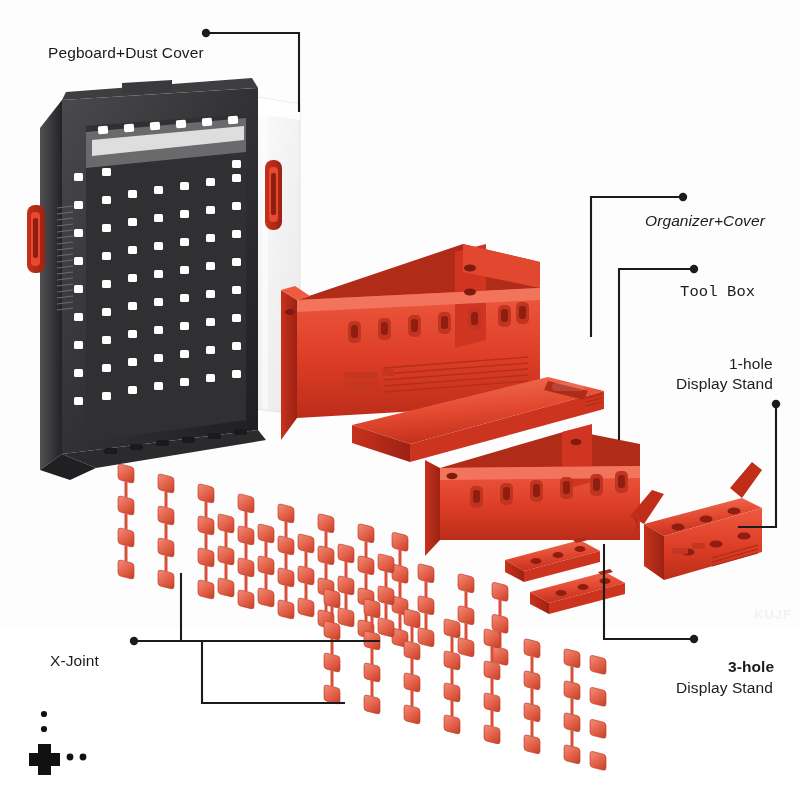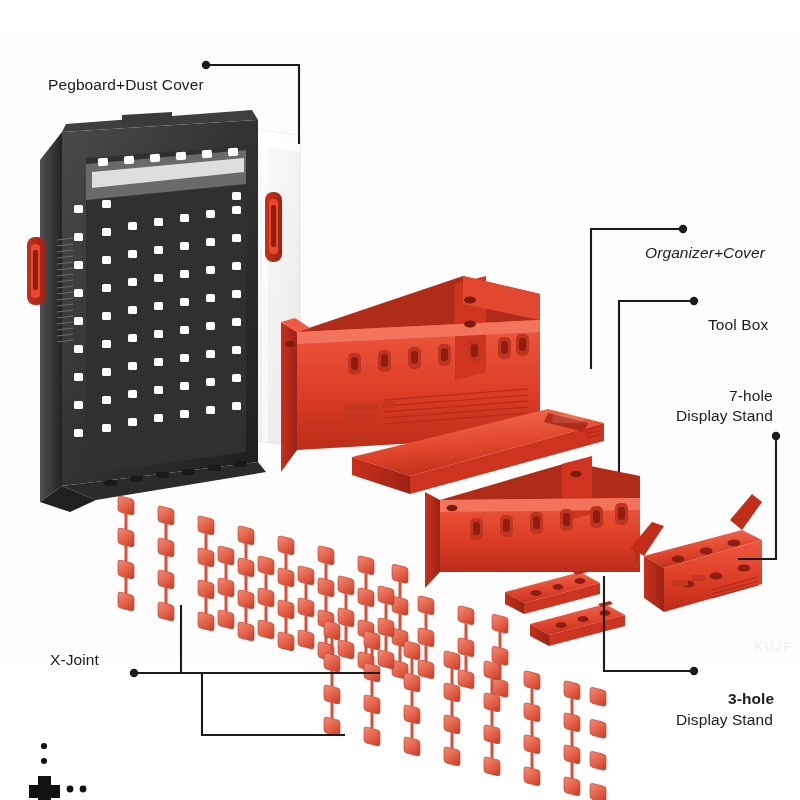--- a/index.html
+++ b/index.html
@@ -8,21 +8,20 @@
     width:800px;height:800px;
     font-family:"Liberation Sans", sans-serif;
     background:#ffffff;
     overflow:hidden;
     position:relative;
   }
   #stage{
     position:relative;
     width:800px;height:628px;
     background:#fdfdfd;
-    margin-top:32px;
   }
   .layer{position:absolute;top:0;left:0;width:800px;height:800px;}
   .lbl{
     position:absolute;
     color:#1b1b1b;
     font-size:15.5px;
     font-weight:400;
     letter-spacing:.1px;
     white-space:pre;
     line-height:19px;
@@ -632,25 +631,25 @@
       <path d="M38,744 h13 v9 h9 v13 h-9 v9 h-13 v-9 h-9 v-13 h9 z"></path>
       <circle cx="70" cy="757" r="3.4"></circle>
       <circle cx="83" cy="757" r="3.4"></circle>
     </g>
   </svg>
 
   <div class="lbl" style="left:48px;  top:43px;">Pegboard+Dust Cover</div>
 
   <div class="lbl" style="left:645px; top:211px;font-style:italic;">Organizer+Cover</div>
 
-  <div class="lbl" style="left:708px; top:283px;">Tool Box</div>
-
-  <div class="lbl multi" style="left:729px; top:354px;">7-hole</div>
+  <div class="lbl" style="left:680px; top:283px;font-family:Liberation Mono, monospace;">Tool Box</div>
+
+  <div class="lbl multi" style="left:729px; top:354px;">1-hole</div>
   <div class="lbl multi" style="left:676px; top:374px;">Display Stand</div>
 
   <div class="lbl multi" style="left:728px; top:657px;font-weight:bold;">3-hole</div>
   <div class="lbl multi" style="left:676px; top:678px;">Display Stand</div>
 
-  <div class="lbl" style="left:50px;  top:618px;">X-Joint</div>
+  <div class="lbl" style="left:50px;  top:651px;">X-Joint</div>
 
   <div class="wm">KUJF</div>
 
 </div>
 
 </body></html>

